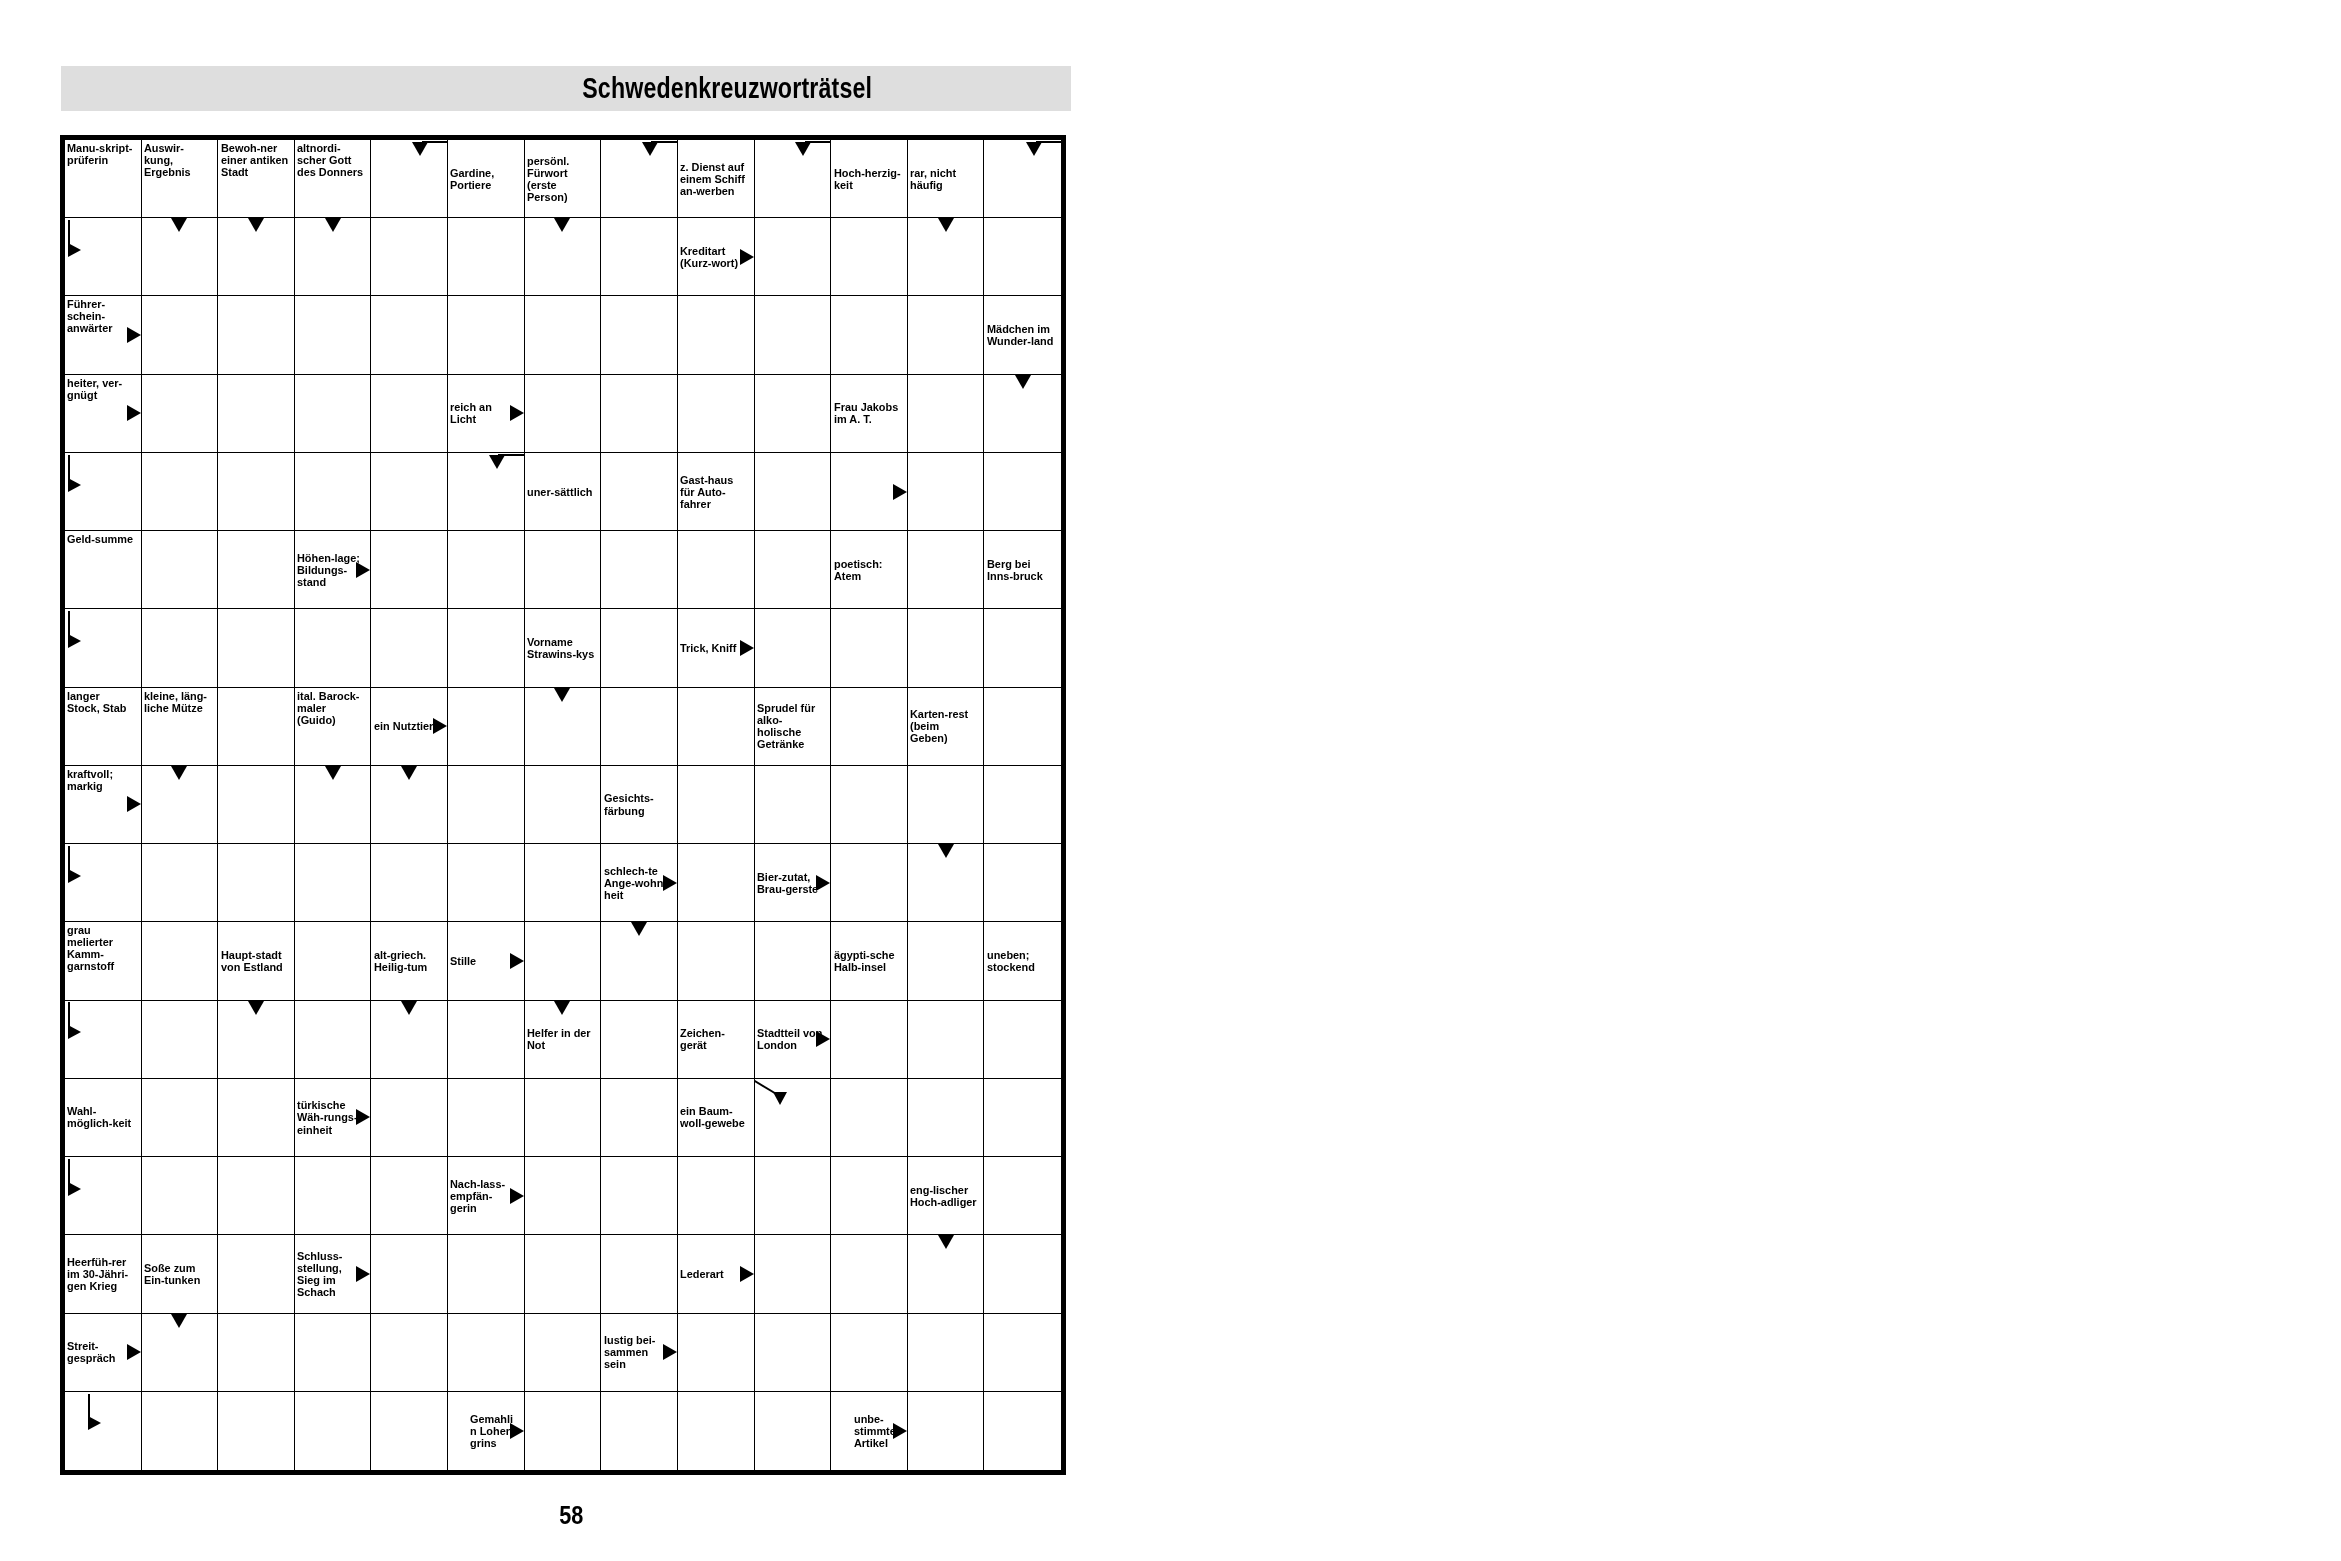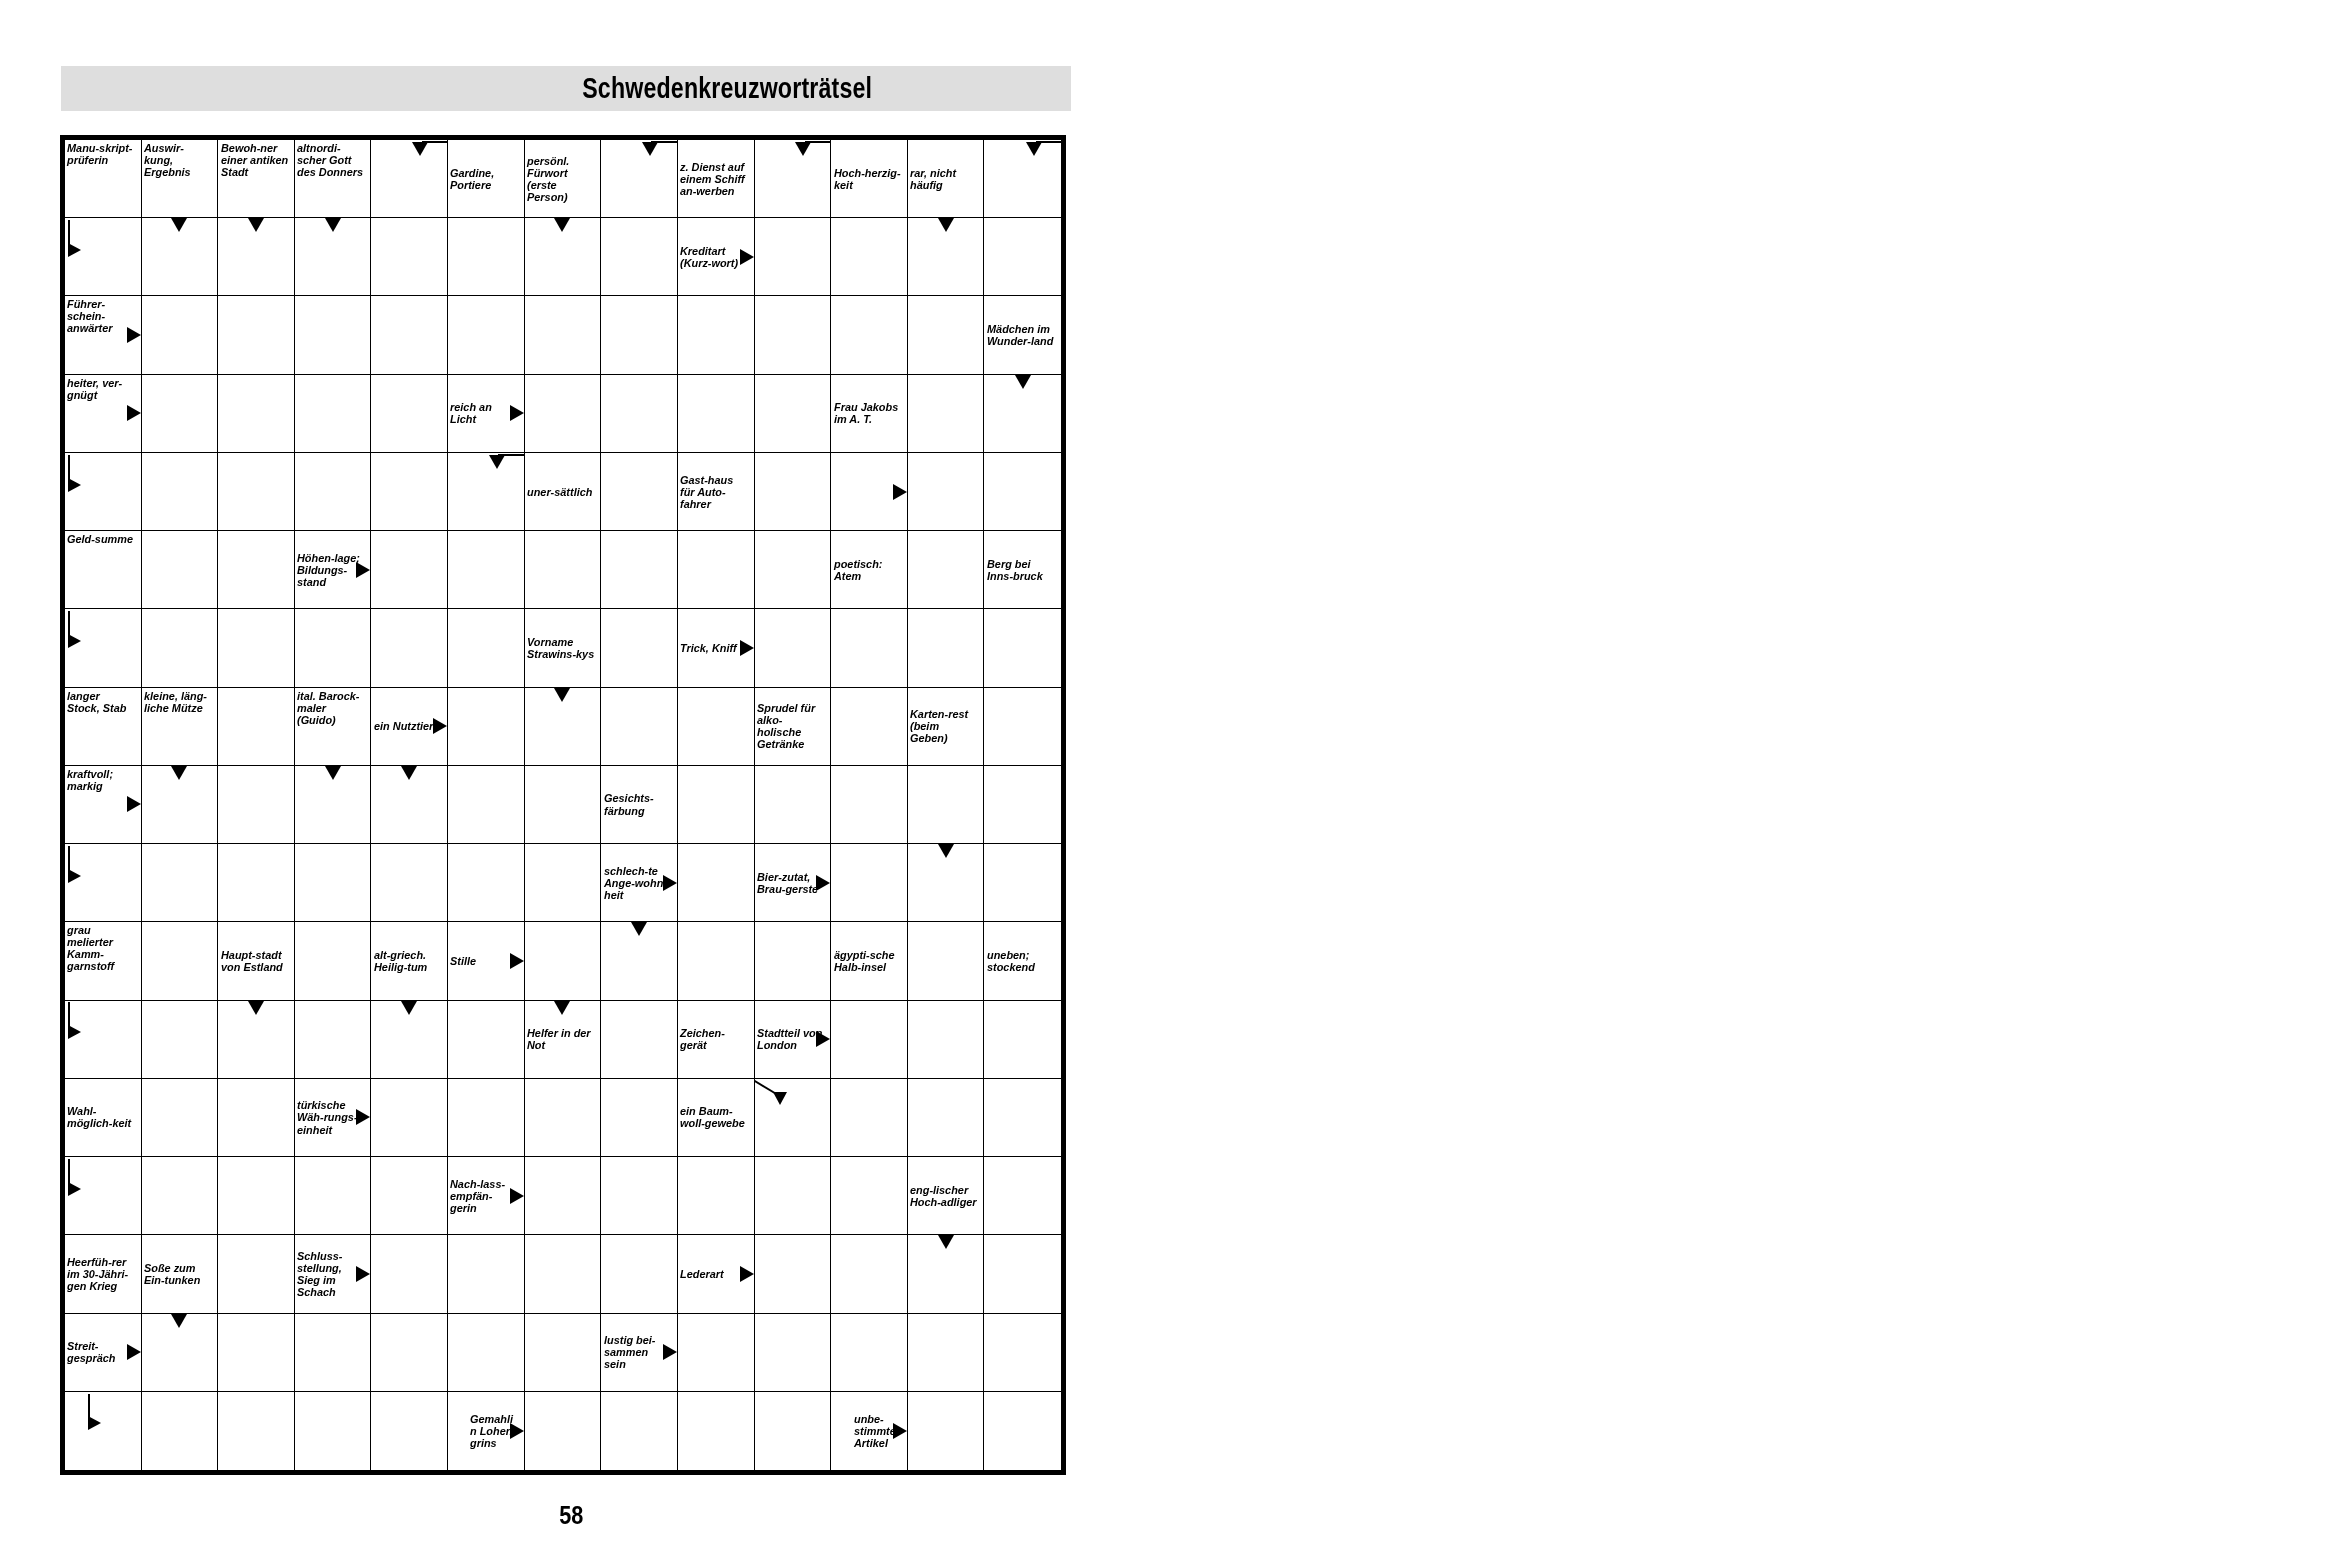--- a/index.html
+++ b/index.html
@@ -48,21 +48,20 @@
     border:5.2px solid #000;
     box-sizing:border-box;
     background:#fff;
   }
   .cw-grid{
     width:100%;height:100%;
     display:grid;
     grid-template-columns:repeat(13,1fr);
     grid-template-rows:repeat(17,1fr);
     box-sizing:border-box;
-    font-style:italic;
   }
   .cell{
     position:relative;
     border-right:1.9px solid #000;
     border-bottom:1.9px solid #000;
     box-sizing:border-box;
     overflow:hidden;
   }
   .cell.nr{border-right:none;}
   .cell.nb{border-bottom:none;margin-left:20px;}

